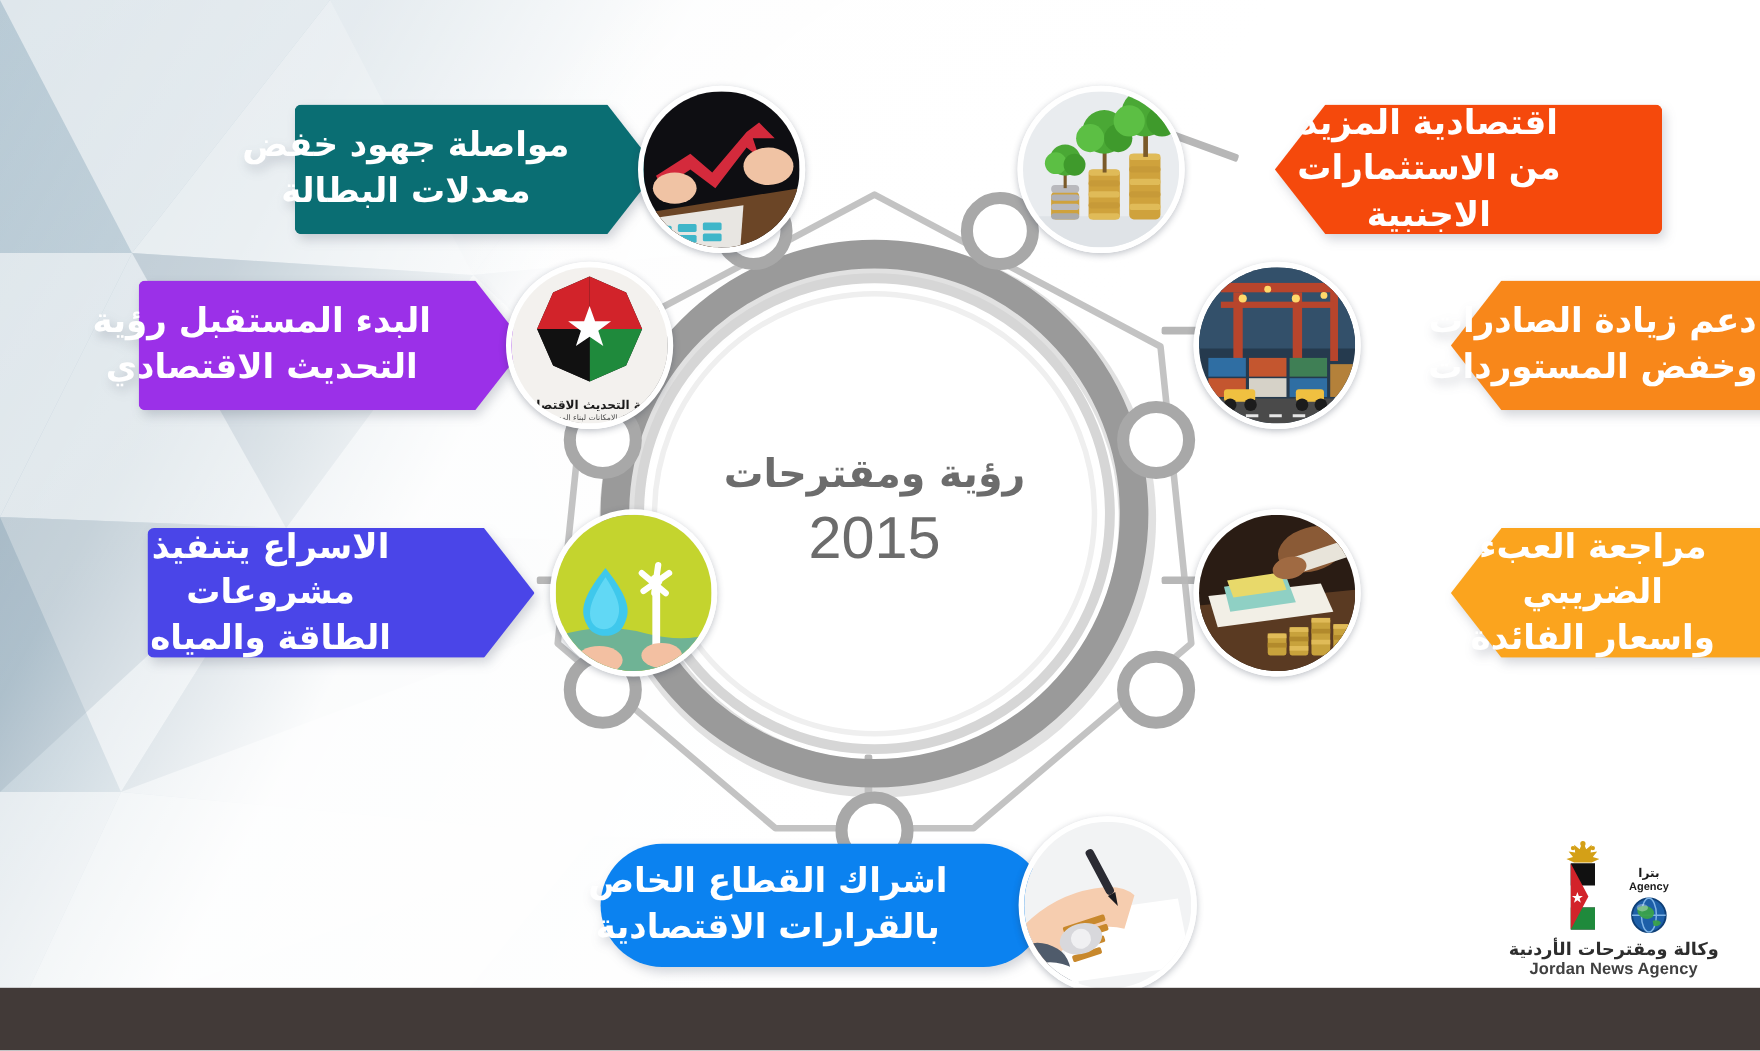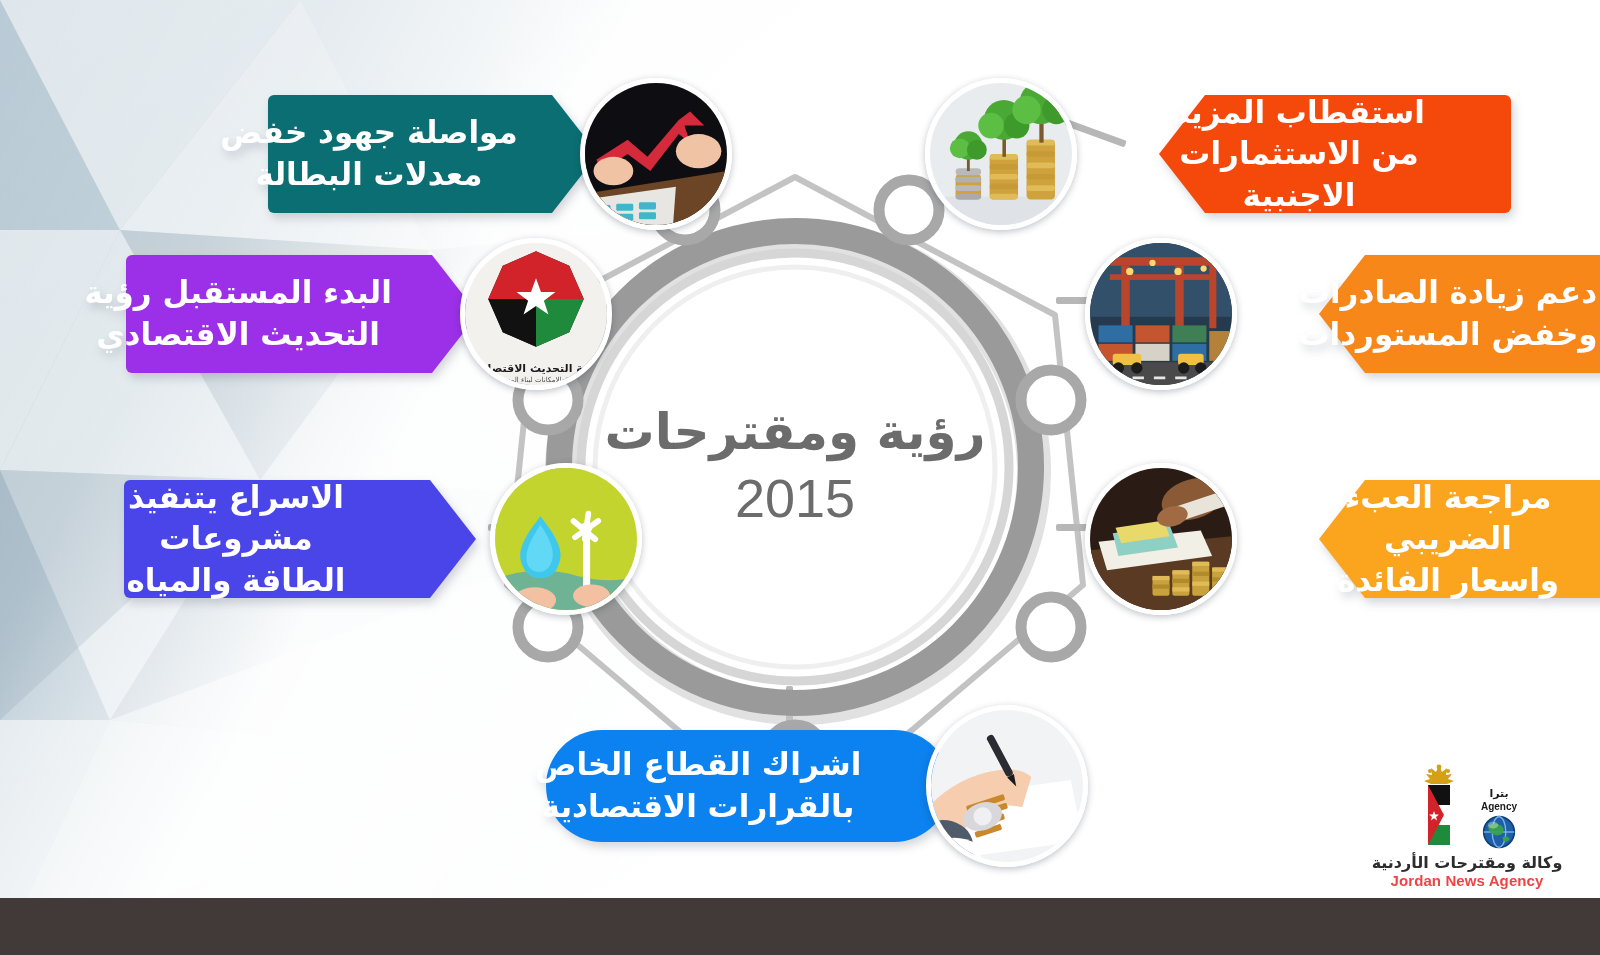--- a/index.html
+++ b/index.html
@@ -29,21 +29,21 @@
   
   .hub{position:absolute;left:485px;top:155px;width:620px;height:620px;z-index:6;}
 
   .hub-title{
     position:absolute;left:0;top:0;width:620px;height:620px;
     display:flex;flex-direction:column;align-items:center;justify-content:center;
     z-index:9;pointer-events:none;
   }
   .hub-title .l{
     color:#6c6c6c;font-weight:bold;letter-spacing:0px;
-    font-size:50px;line-height:1.30;text-align:center;direction:rtl;
+    font-size:36px;line-height:1.30;text-align:center;direction:rtl;
     text-shadow:0 1px 0 rgba(255,255,255,.8);
   }
   .hub-title .yr{
     color:#6c6c6c;font-weight:normal;font-size:54px;line-height:1.18;
     font-family:"Liberation Sans",sans-serif;margin-top:2px;
   }
 
   
   .badge{position:absolute;z-index:12;display:flex;align-items:center;}
   .chip{
@@ -88,21 +88,21 @@
   .badge.bottom .plate{border-radius:70px;}
   .badge.bottom .txt{padding:0 50px 0 44px;}
 
   
   .stub{position:absolute;background:#b7b7b7;z-index:5;border-radius:2px;}
 
   
   .logo{position:absolute;right:28px;bottom:66px;z-index:30;width:210px;text-align:center;}
   .logo .mark{position:relative;height:86px;display:flex;align-items:flex-end;justify-content:center;}
   .logo .ar{font-size:16px;font-weight:bold;color:#2d2d2d;direction:rtl;margin-top:4px;letter-spacing:.2px;}
-  .logo .en{font-size:15px;font-weight:bold;color:#ef4444;letter-spacing:.1px;font-family:"Liberation Sans",sans-serif;}
+  .logo .en{font-size:15px;font-weight:bold;color:#404040;letter-spacing:.1px;font-family:"Liberation Sans",sans-serif;}
 
   .viz-logo-inner{width:100%;height:100%;display:flex;flex-direction:column;align-items:center;justify-content:center;background:#f3f1ee;}
 </style>
 </head>
 <body>
 
 <div id="stage">
 
   <svg class="bg-poly" viewBox="0 0 1600 955" preserveAspectRatio="none">
     <defs>
@@ -232,21 +232,21 @@
         <div style="font-size:7px;color:#4a4a4a;direction:rtl;margin-top:2px;text-align:center;line-height:1.1;">إطلاق الإمكانات لبناء المستقبل</div>
       </div>
     </div>
     <div class="chip" style="margin-right:-18px;">
       <div class="plate" style="background:#9B30E8;width:352px;"></div>
       <div class="txt" style="width:352px;">البدء المستقبل رؤية
 التحديث الاقتصادي</div>
     </div>
   </div>
 
-  <div class="badge left" style="left:24px;top:463px;gap:32px;">
+  <div class="badge left" style="left:34px;top:463px;gap:32px;">
     <div class="photo">
       <svg viewBox="0 0 100 100">
         <rect width="100" height="100" fill="#c4d42e"></rect>
         <path d="M0 78 Q30 68 58 76 Q82 82 100 76 L100 100 L0 100Z" fill="#6fb395"></path>
         <g fill="#ffffff">
           <rect x="62" y="42" width="5" height="46" rx="2"></rect>
           <rect x="62.5" y="30" width="4" height="22" rx="2" transform="rotate(8 64 41)"></rect>
           <rect x="62.5" y="33" width="4" height="24" rx="2" transform="rotate(130 64 44)"></rect>
           <rect x="62.5" y="33" width="4" height="24" rx="2" transform="rotate(-125 64 44)"></rect>
           <circle cx="64.5" cy="42" r="4"></circle>
@@ -260,21 +260,21 @@
     <div class="chip" style="margin-right:-18px;">
       <div class="plate" style="background:#4A45E8;width:352px;"></div>
       <div class="txt" style="width:352px;">الاسراع يتنفيذ مشروعات
 الطاقة والمياه</div>
     </div>
   </div>
 
   <div class="badge right" style="left:925px;top:78px;">
     <div class="chip" style="margin-left:-18px;">
       <div class="plate" style="background:#F5490C;width:352px;"></div>
-      <div class="txt" style="width:352px;">استقطاب المزيد
+      <div class="txt" style="width:352px;">اقتصادية المزيد
 من الاستثمارات الاجنبية</div>
     </div>
     <div class="photo">
       <svg viewBox="0 0 100 100">
         <rect width="100" height="100" fill="#e9ecef"></rect>
         <rect y="80" width="100" height="20" fill="#dfe3e7"></rect>
         <g fill="#cfa23c">
           <g>
               <rect x="18" y="64" width="18" height="18" rx="3"></rect>
               <rect x="18" y="60" width="18" height="5" rx="2.5" fill="#b9b9bd"></rect>
@@ -402,21 +402,21 @@
           <g transform="translate(44,76)">
               <rect x="0" y="0" width="12" height="14" rx="1.5" fill="#c8a23c"></rect>
               <rect x="0" y="0" width="12" height="3" fill="#e0bb58"></rect>
               <rect x="0" y="6" width="12" height="3" fill="#b28a2c"></rect>
             </g>
         </g>
       </svg>
     </div>
   </div>
 
-  <div class="badge bottom" style="left:452px;top:705px;">
+  <div class="badge bottom" style="left:452px;top:742px;">
     <div class="photo" style="width:152px;height:152px;">
       <svg viewBox="0 0 100 100">
         <rect width="100" height="100" fill="#f2f3f4"></rect>
         <path d="M20 56 L92 46 L100 86 L28 96Z" fill="#ffffff"></path>
         <path d="M0 62 Q18 44 42 40 Q58 37 66 44 L60 64 Q44 60 30 70 Q18 80 10 96 L0 96Z" fill="#f6cdaf"></path>
         <path d="M0 74 Q10 70 20 76 Q30 82 28 100 L0 100Z" fill="#4f5b6b"></path>
         <path d="M0 88 Q16 80 30 88 L34 100 L0 100Z" fill="#ffffff"></path>
         <g transform="rotate(-18 40 64)" fill="#c8882c">
           <rect x="24" y="58" width="26" height="4" rx="1"></rect>
           <rect x="24" y="64" width="26" height="4" rx="1"></rect>

